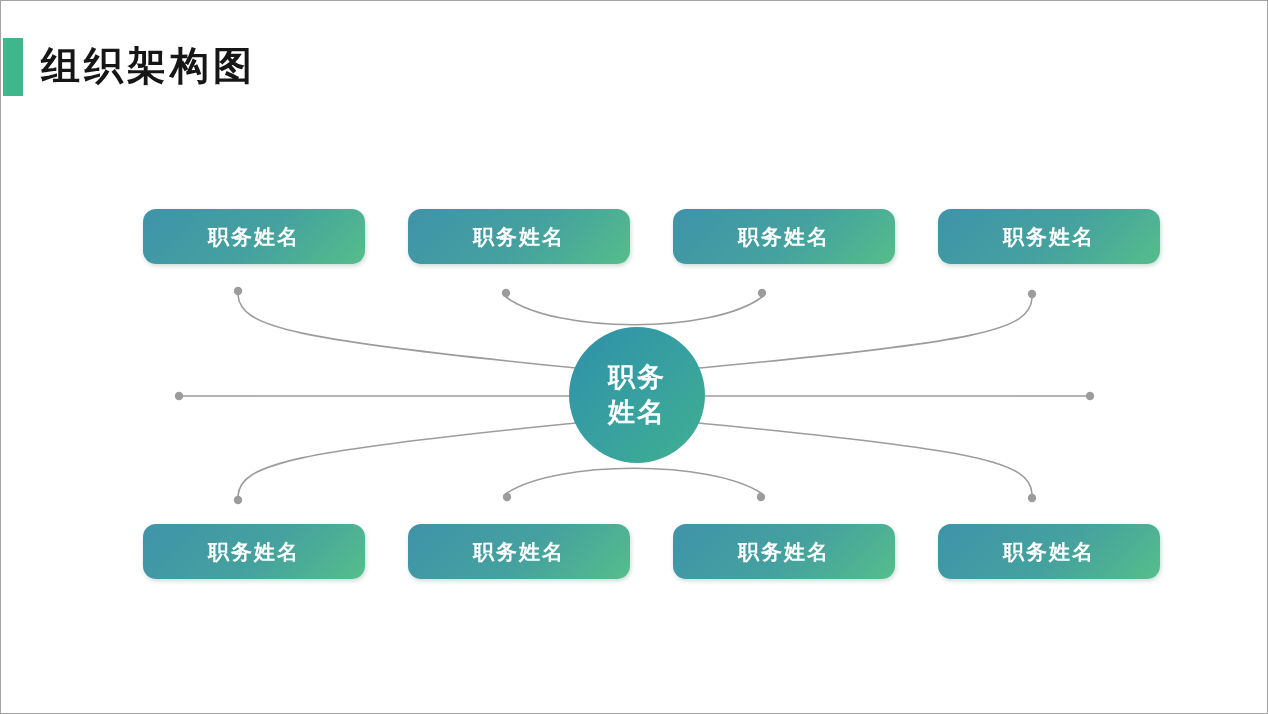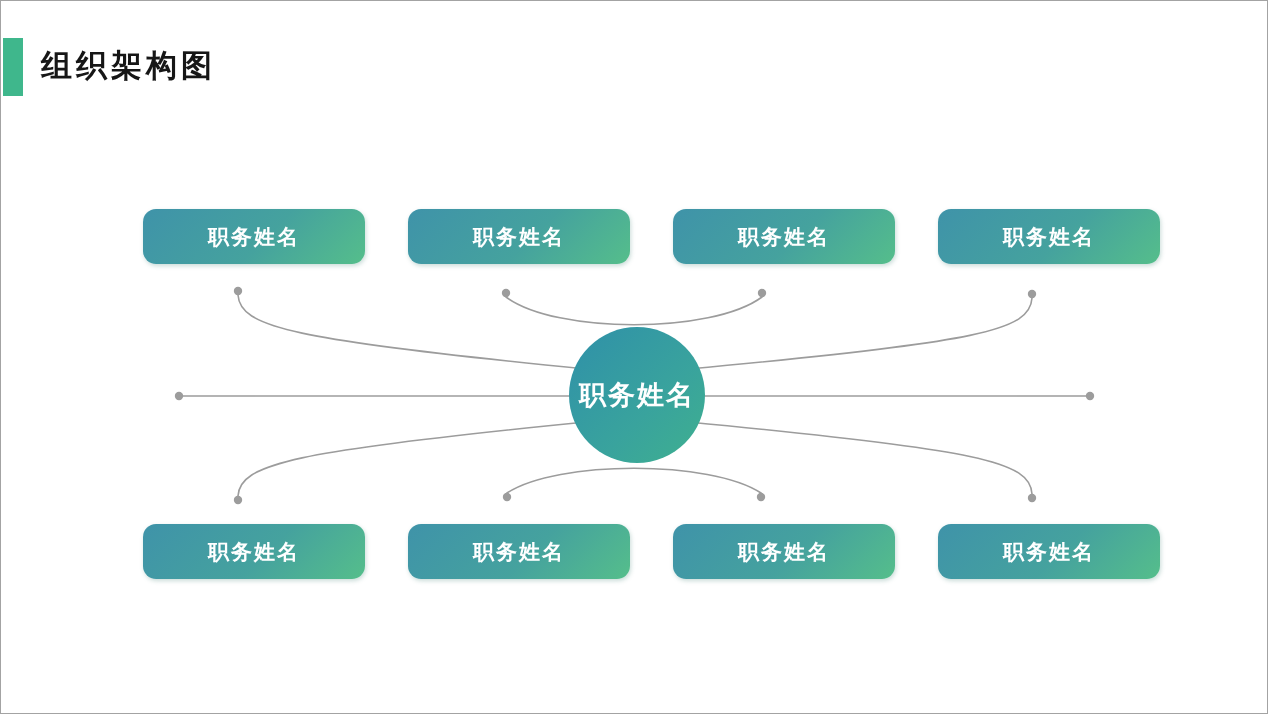--- a/index.html
+++ b/index.html
@@ -11,21 +11,21 @@
     border:1px solid #a3a3a3;
     overflow:hidden;
     font-family:"Liberation Sans","DejaVu Sans",sans-serif;
   }
   .accent-bar{
     position:absolute;left:2px;top:37px;width:20px;height:58px;
     background:#3FB78C;
   }
   .title{
     position:absolute;left:40px;top:48px;margin:0;
-    font-size:31px;line-height:33px;font-weight:bold;
+    font-size:39px;line-height:33px;font-weight:bold;
     letter-spacing:4px;color:#161616;white-space:nowrap;
   }
   .connectors{
     position:absolute;left:0;top:0;width:1268px;height:714px;
   }
   .node{
     position:absolute;width:222px;height:55px;border-radius:13px;
     background:linear-gradient(135deg,#3F93A9 0%,#45A29E 55%,#55BE8B 100%);
     display:flex;align-items:center;justify-content:center;
     color:#ffffff;font-size:21px;font-weight:bold;letter-spacing:2px;
@@ -33,21 +33,21 @@
     cursor:default;
     margin-left:17px;
   }
   .node.row-top{top:208px;}
   .node.row-bottom{top:523px;}
   .pos-1{left:125px;} .pos-2{left:390px;} .pos-3{left:655px;} .pos-4{left:920px;}
   .center-node{
     position:absolute;left:568px;top:326px;width:136px;height:136px;
     border-radius:50%;
     background:linear-gradient(135deg,#2F90A9 0%,#39A39D 60%,#3FB08F 100%);
-    display:flex;flex-direction:row;align-items:center;justify-content:center;
+    display:flex;flex-direction:column;align-items:center;justify-content:center;
     color:#ffffff;font-size:27px;font-weight:bold;letter-spacing:2px;line-height:35px;
     cursor:default;
   }
 </style>
 </head>
 <body>
 
 <div class="slide">
 
   <div class="accent-bar"></div>

